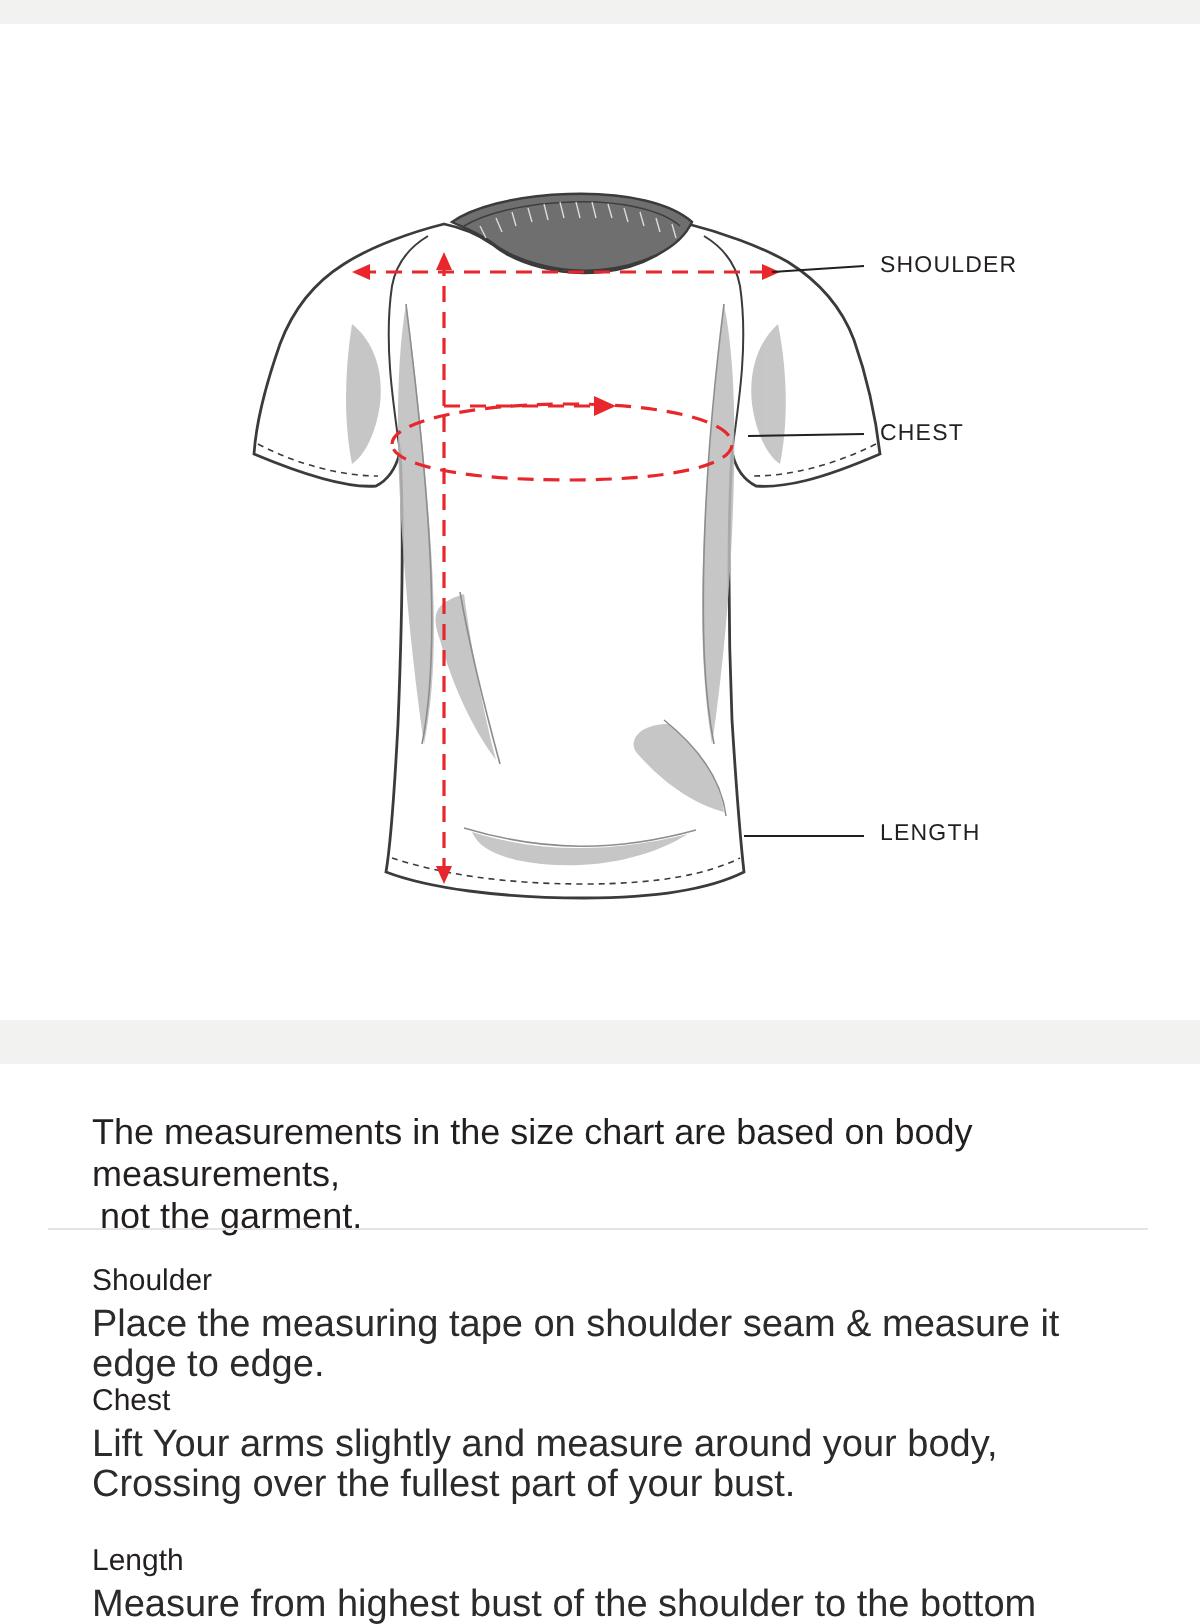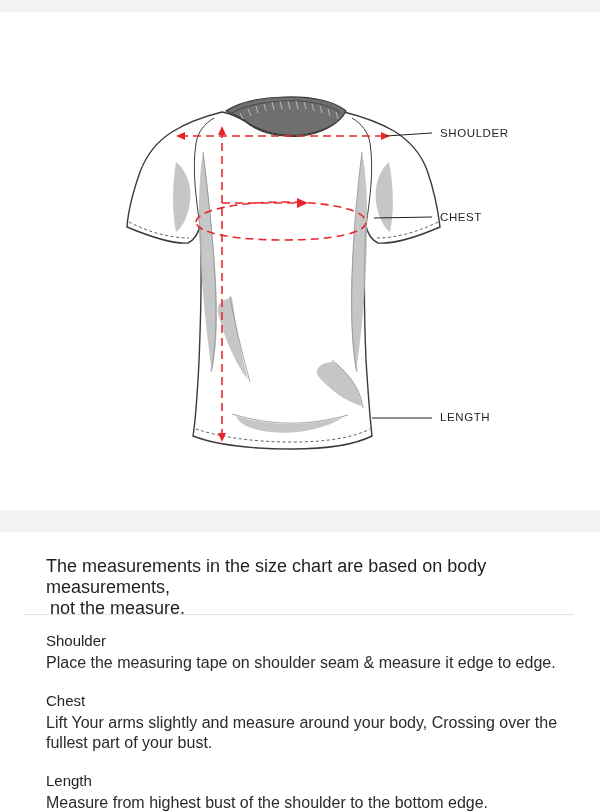--- a/index.html
+++ b/index.html
@@ -102,21 +102,21 @@
     width: 520px;
   }
   .entry .term {
     font-size: 15px;
     color: #231f20;
     margin: 0 0 4px 0;
     font-weight: normal;
     font-family: "Liberation Sans", sans-serif;
   }
   .entry .desc {
-    font-size: 16px;
+    font-size: 19px;
     line-height: 20px;
     color: #2b2b2b;
     margin: 0;
     font-family: "Liberation Sans", sans-serif;
   }
   #entry-shoulder { top: 100px; }
   #entry-chest    { top: 160px; }
   #entry-length   { top: 240px; }
 </style>
 </head>
@@ -235,21 +235,21 @@
     <div class="callout-label" id="label-chest">CHEST</div>
     <div class="callout-label" id="label-length">LENGTH</div>
   </div>
 
   <div class="mid-band"></div>
 
   <div class="text-section">
 
     <div class="intro">
       <span>The measurements in the size chart are based on body measurements,</span>
-      <span class="line2">not the measure.</span>
+      <span class="line2">not the garment.</span>
     </div>
 
     <div class="divider"></div>
 
     <div class="entry" id="entry-shoulder">
       <p class="term">Shoulder</p>
       <p class="desc">Place the measuring tape on shoulder seam &amp; measure it edge to edge.</p>
     </div>
 
     <div class="entry" id="entry-chest">

